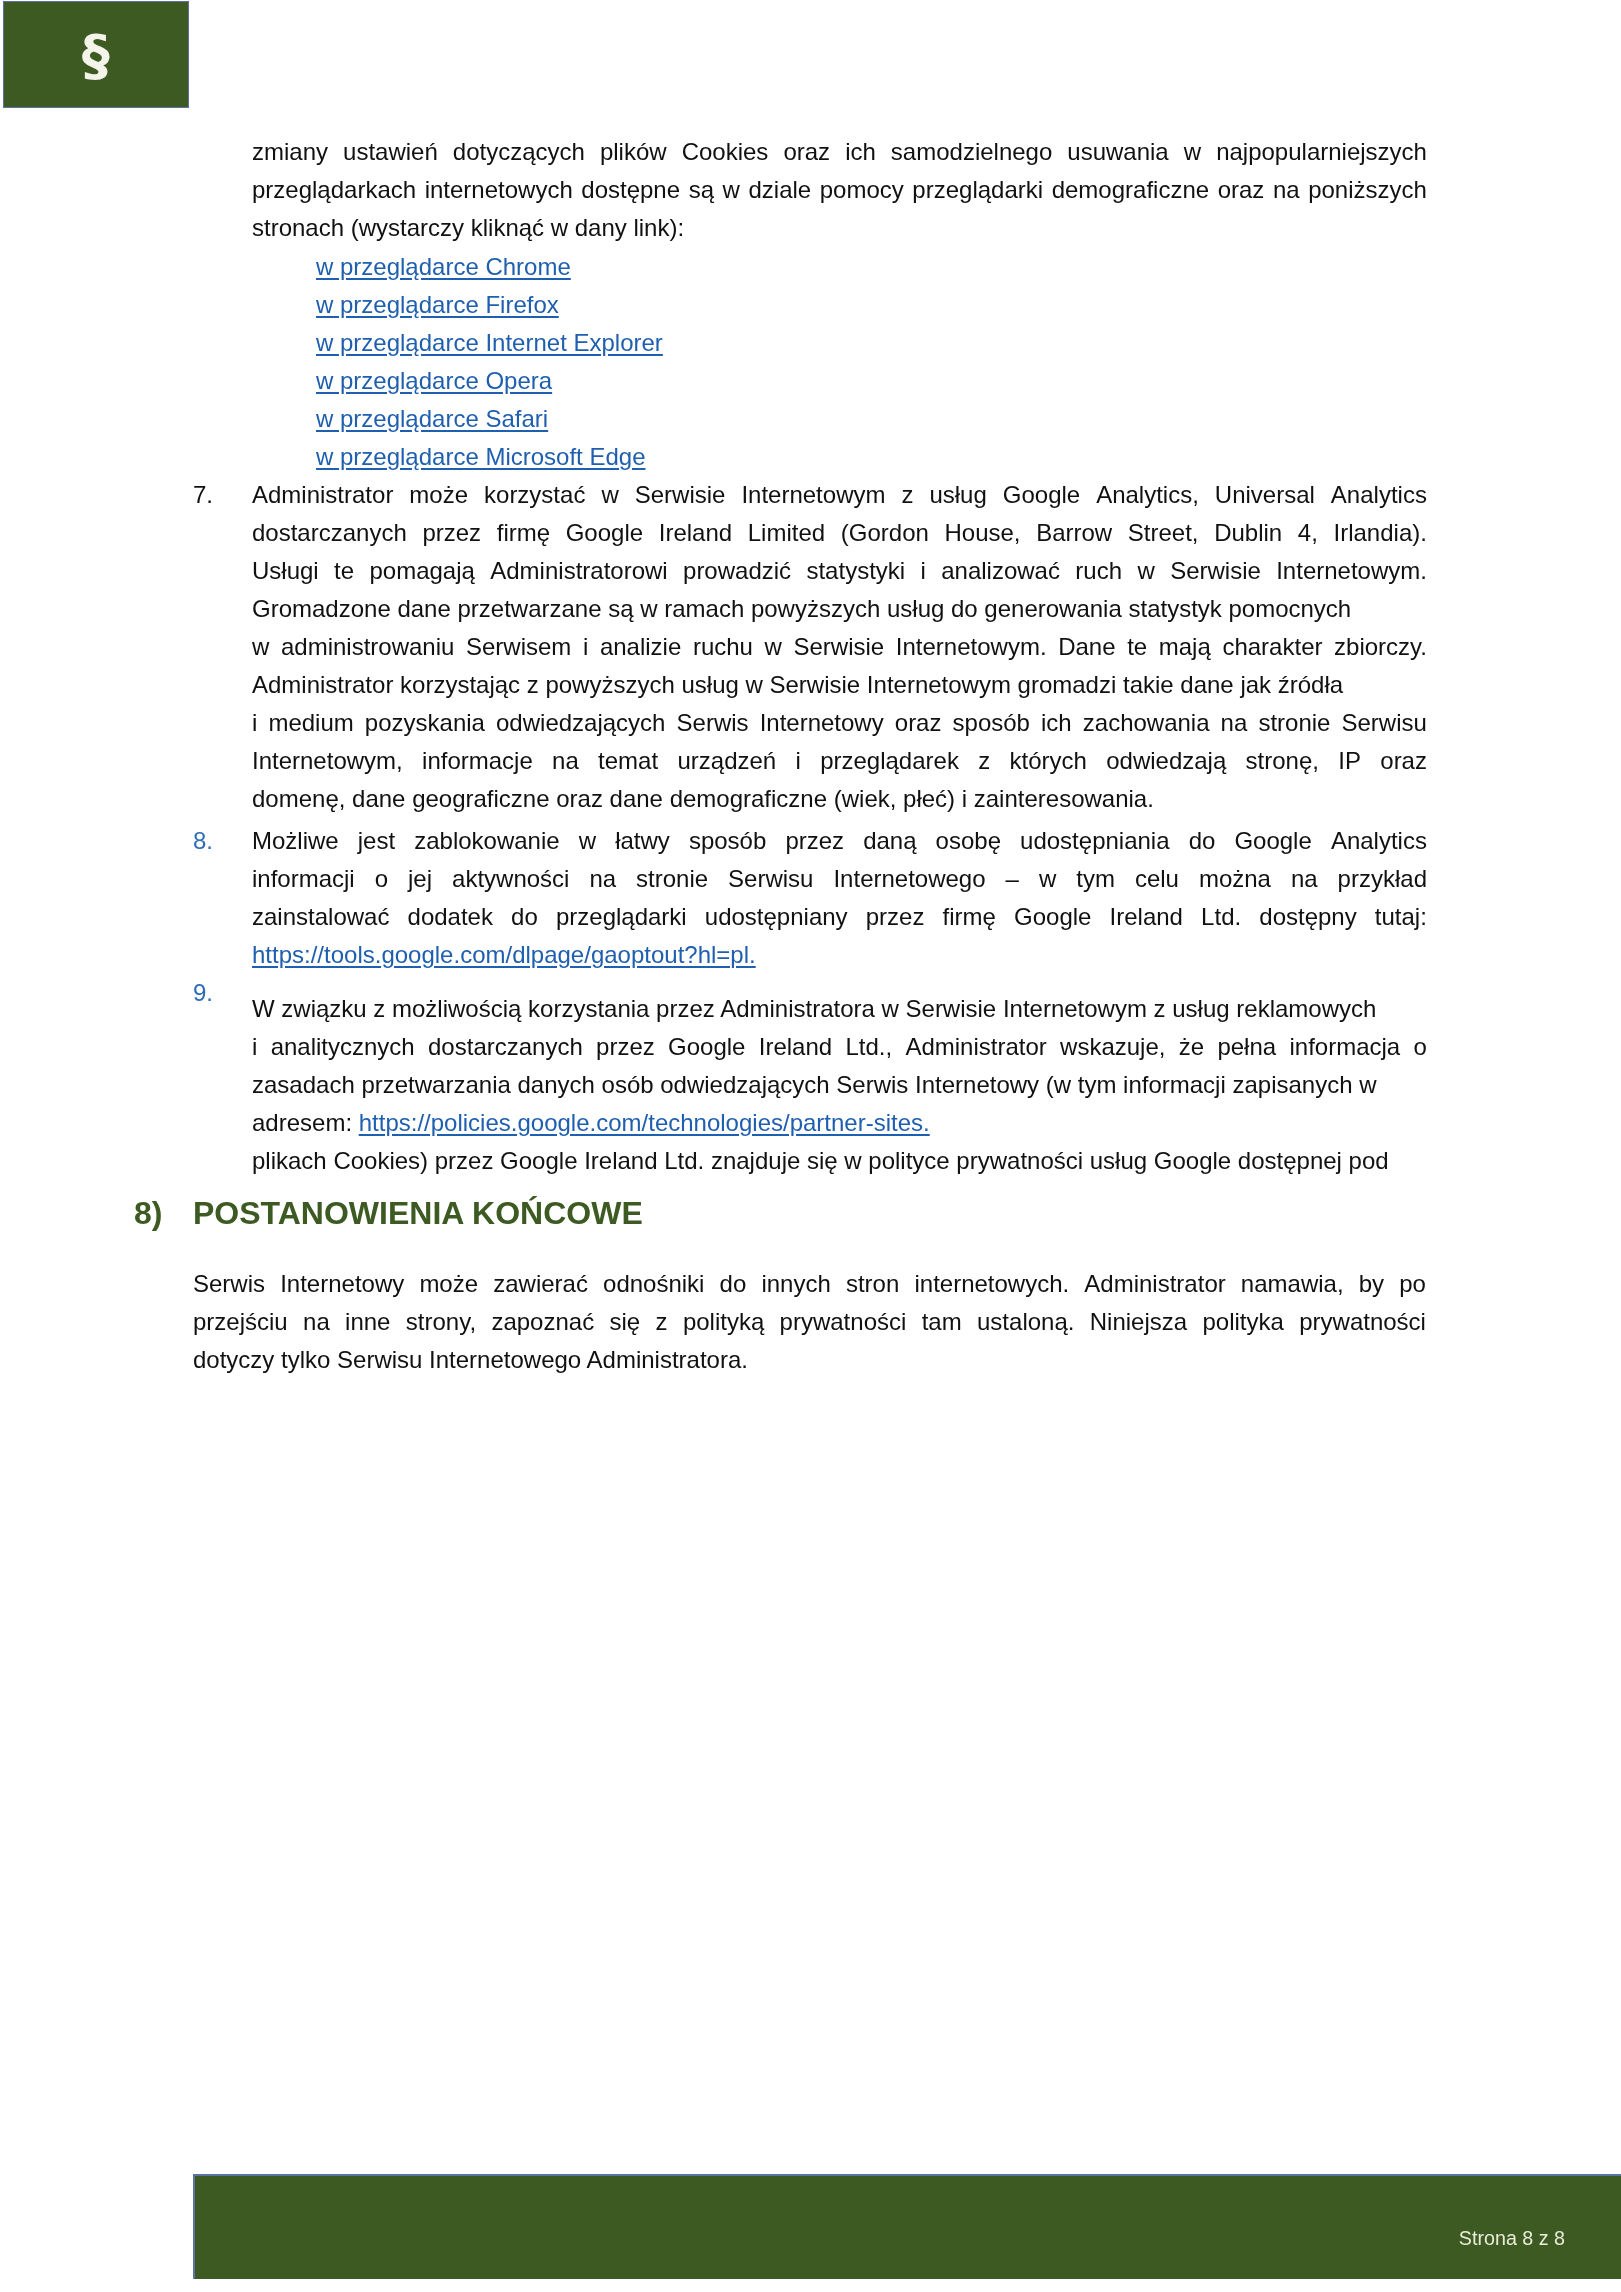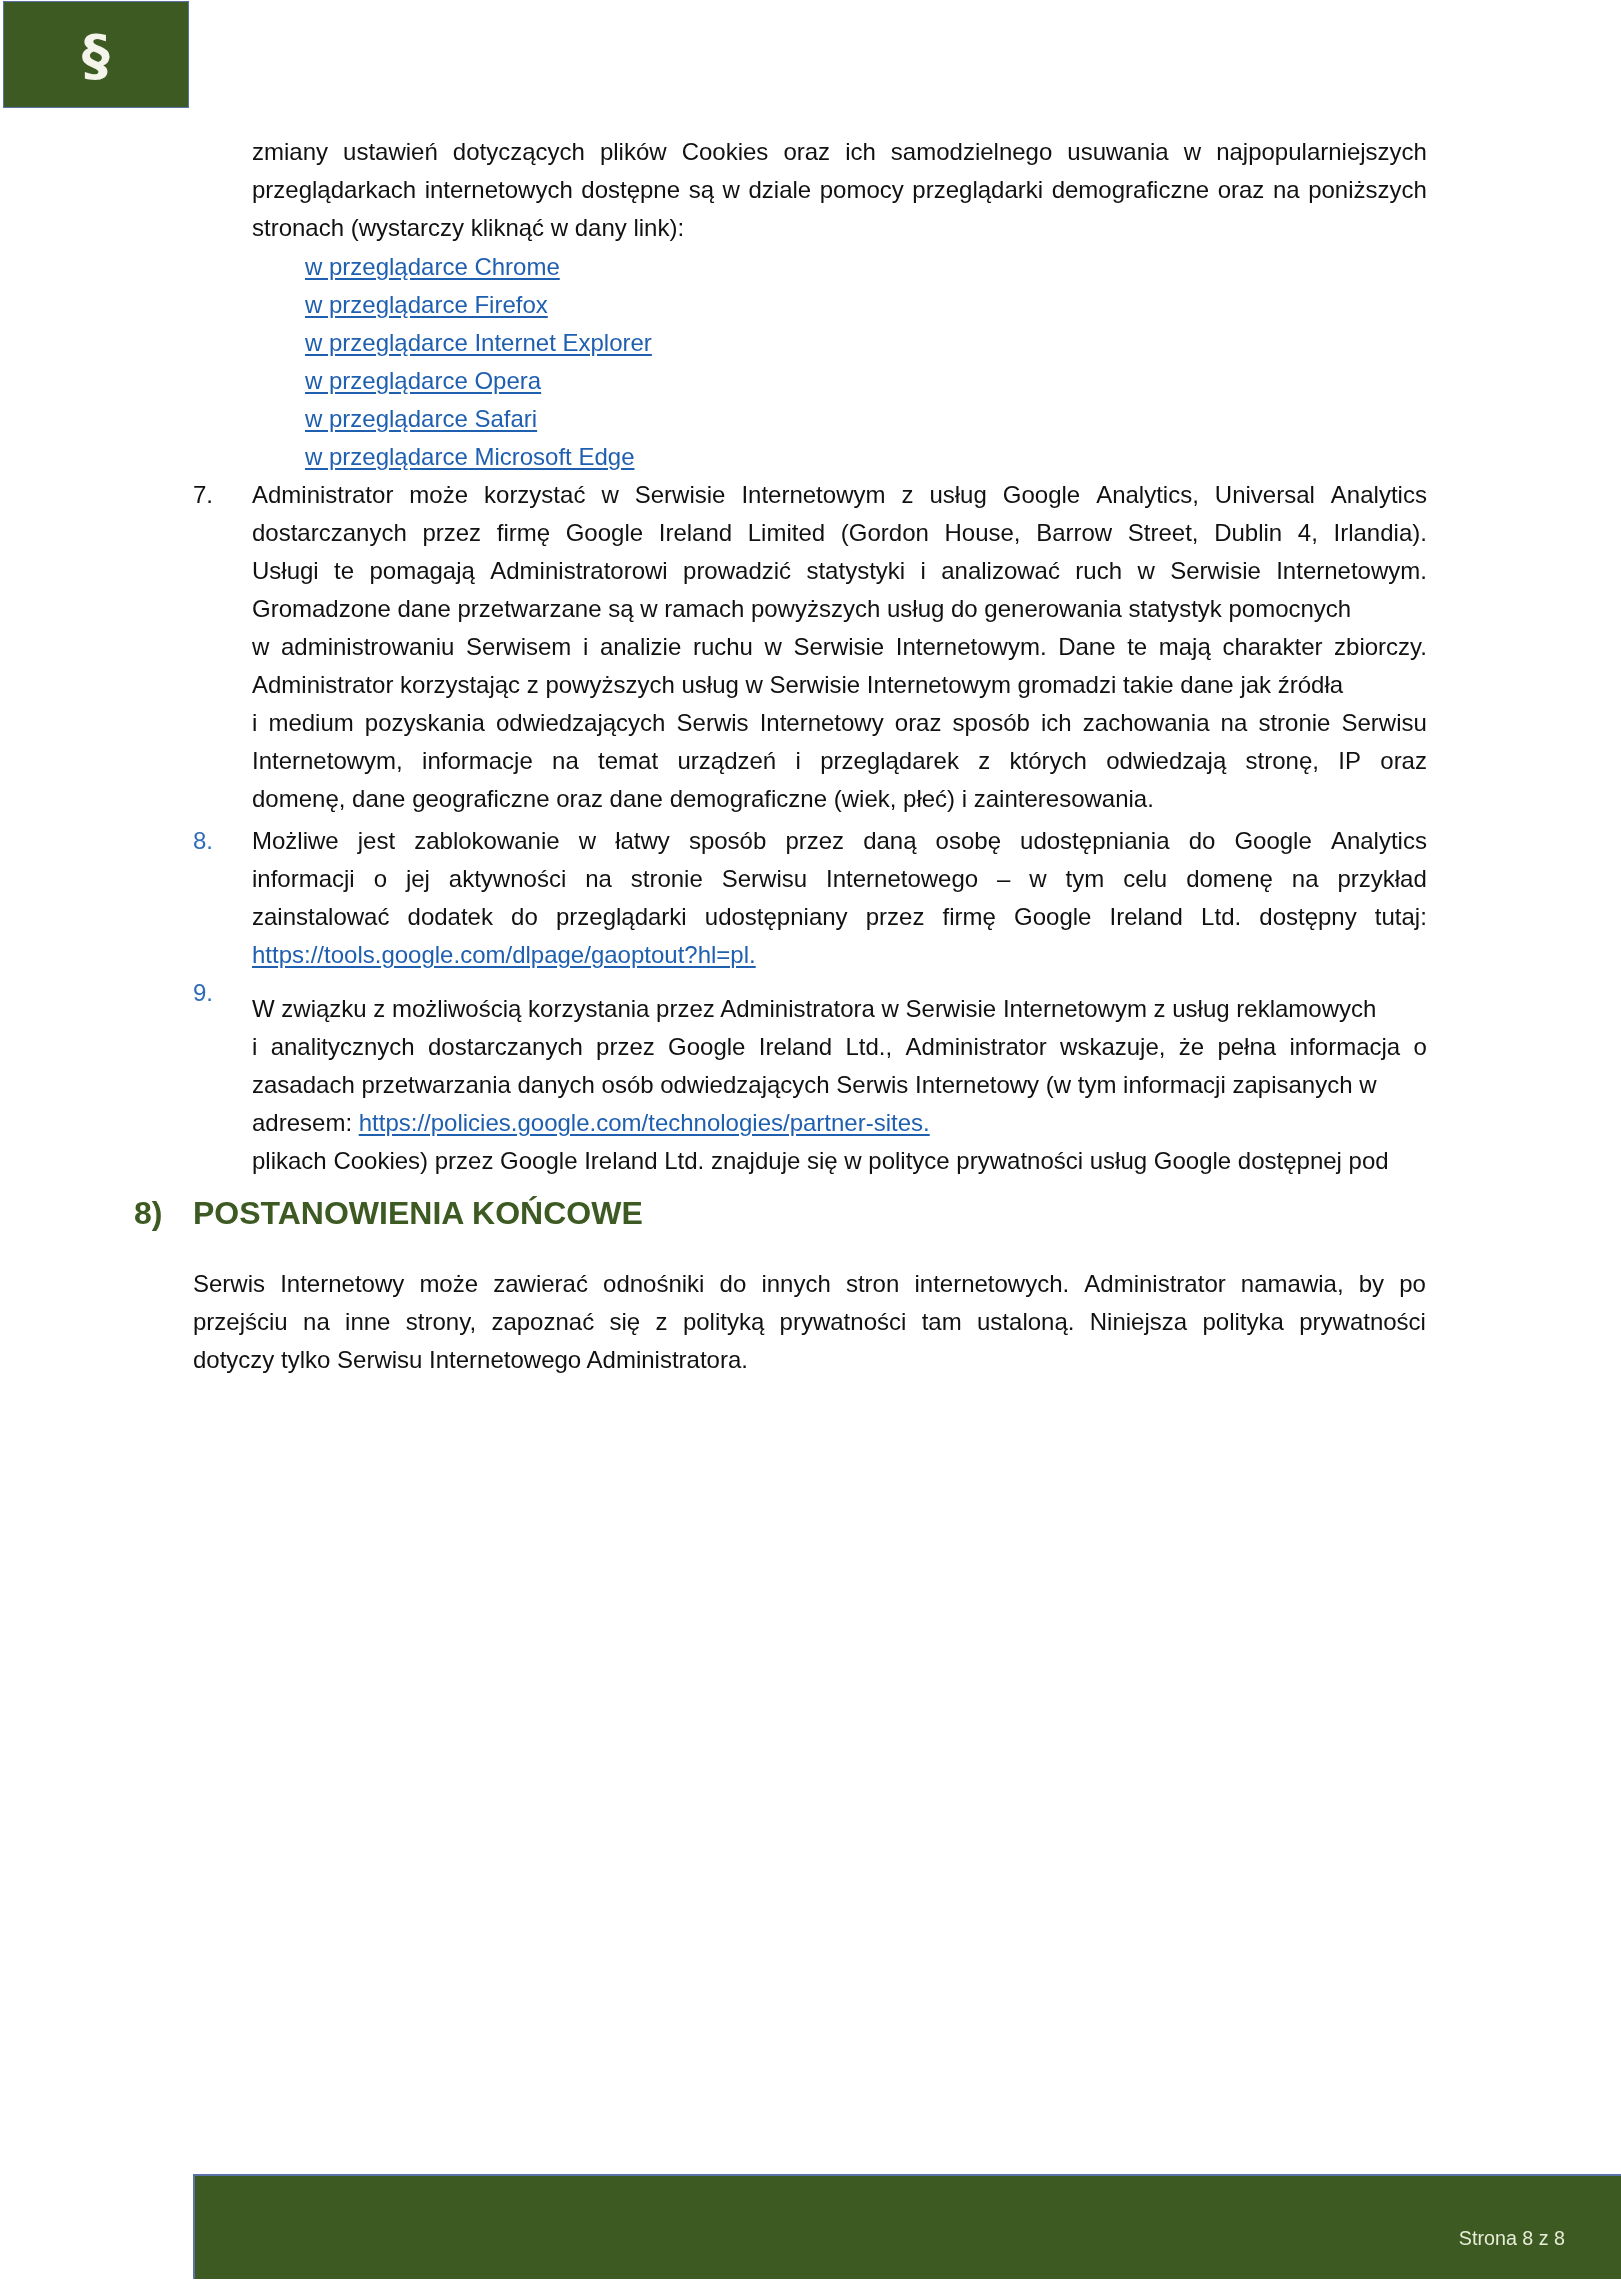--- a/index.html
+++ b/index.html
@@ -13,21 +13,21 @@
     background: #3c5a22; border: 1.8px solid #5b72a8; box-sizing: border-box;
     display: flex; align-items: center; justify-content: center;
   }
   .header-box span { color: #f4f4ea; font-size: 56px; font-weight: bold; font-family: "DejaVu Sans", sans-serif; }
   .block { position: absolute; left: 252px; width: 1175px; }
   .line { display: block; white-space: nowrap; height: 38px; font-size: 24px; line-height: 38px; }
   .jline { display: flex; justify-content: space-between; }
   .link { color: #1f5fb0; text-decoration: underline; text-underline-offset: 2.7px; }
   .num { position: absolute; font-size: 24px; line-height: 38px; }
   .num.blue { color: #2e6cb8; }
-  .links-list { position: absolute; left: 305px; top: 248px; }
+  .links-list { position: absolute; left: 316px; top: 248px; }
   .links-list a { display: block; font-size: 24px; line-height: 38px; color: #1f5fb0; text-decoration: underline; text-underline-offset: 2.7px; }
   .heading { position: absolute; left: 134px; top: 1191px; color: #3c5a22; font-weight: bold; font-size: 32px; line-height: 45px; }
   .heading .hnum { display: inline-block; width: 59px; }
   .footer {
     position: absolute; left: 193px; top: 2174px; width: 1429px; height: 105px;
     background: #3c5a22; border-top: 2.7px solid #5b72a8; border-left: 2.7px solid #5b72a8; box-sizing: border-box; padding-left: 18px;
   }
   .footer .page { position: absolute; right: 57px; top: 51px; color: #e8ecd8; font-size: 19.7px; }
 </style>
 </head>
@@ -196,21 +196,21 @@
       <span>jej</span>
       <span>aktywności</span>
       <span>na</span>
       <span>stronie</span>
       <span>Serwisu</span>
       <span>Internetowego</span>
       <span>–</span>
       <span>w</span>
       <span>tym</span>
       <span>celu</span>
-      <span>domenę</span>
+      <span>można</span>
       <span>na</span>
       <span>przykład</span>
     </span>
   <span class="line jline">
       <span>zainstalować</span>
       <span>dodatek</span>
       <span>do</span>
       <span>przeglądarki</span>
       <span>udostępniany</span>
       <span>przez</span>

